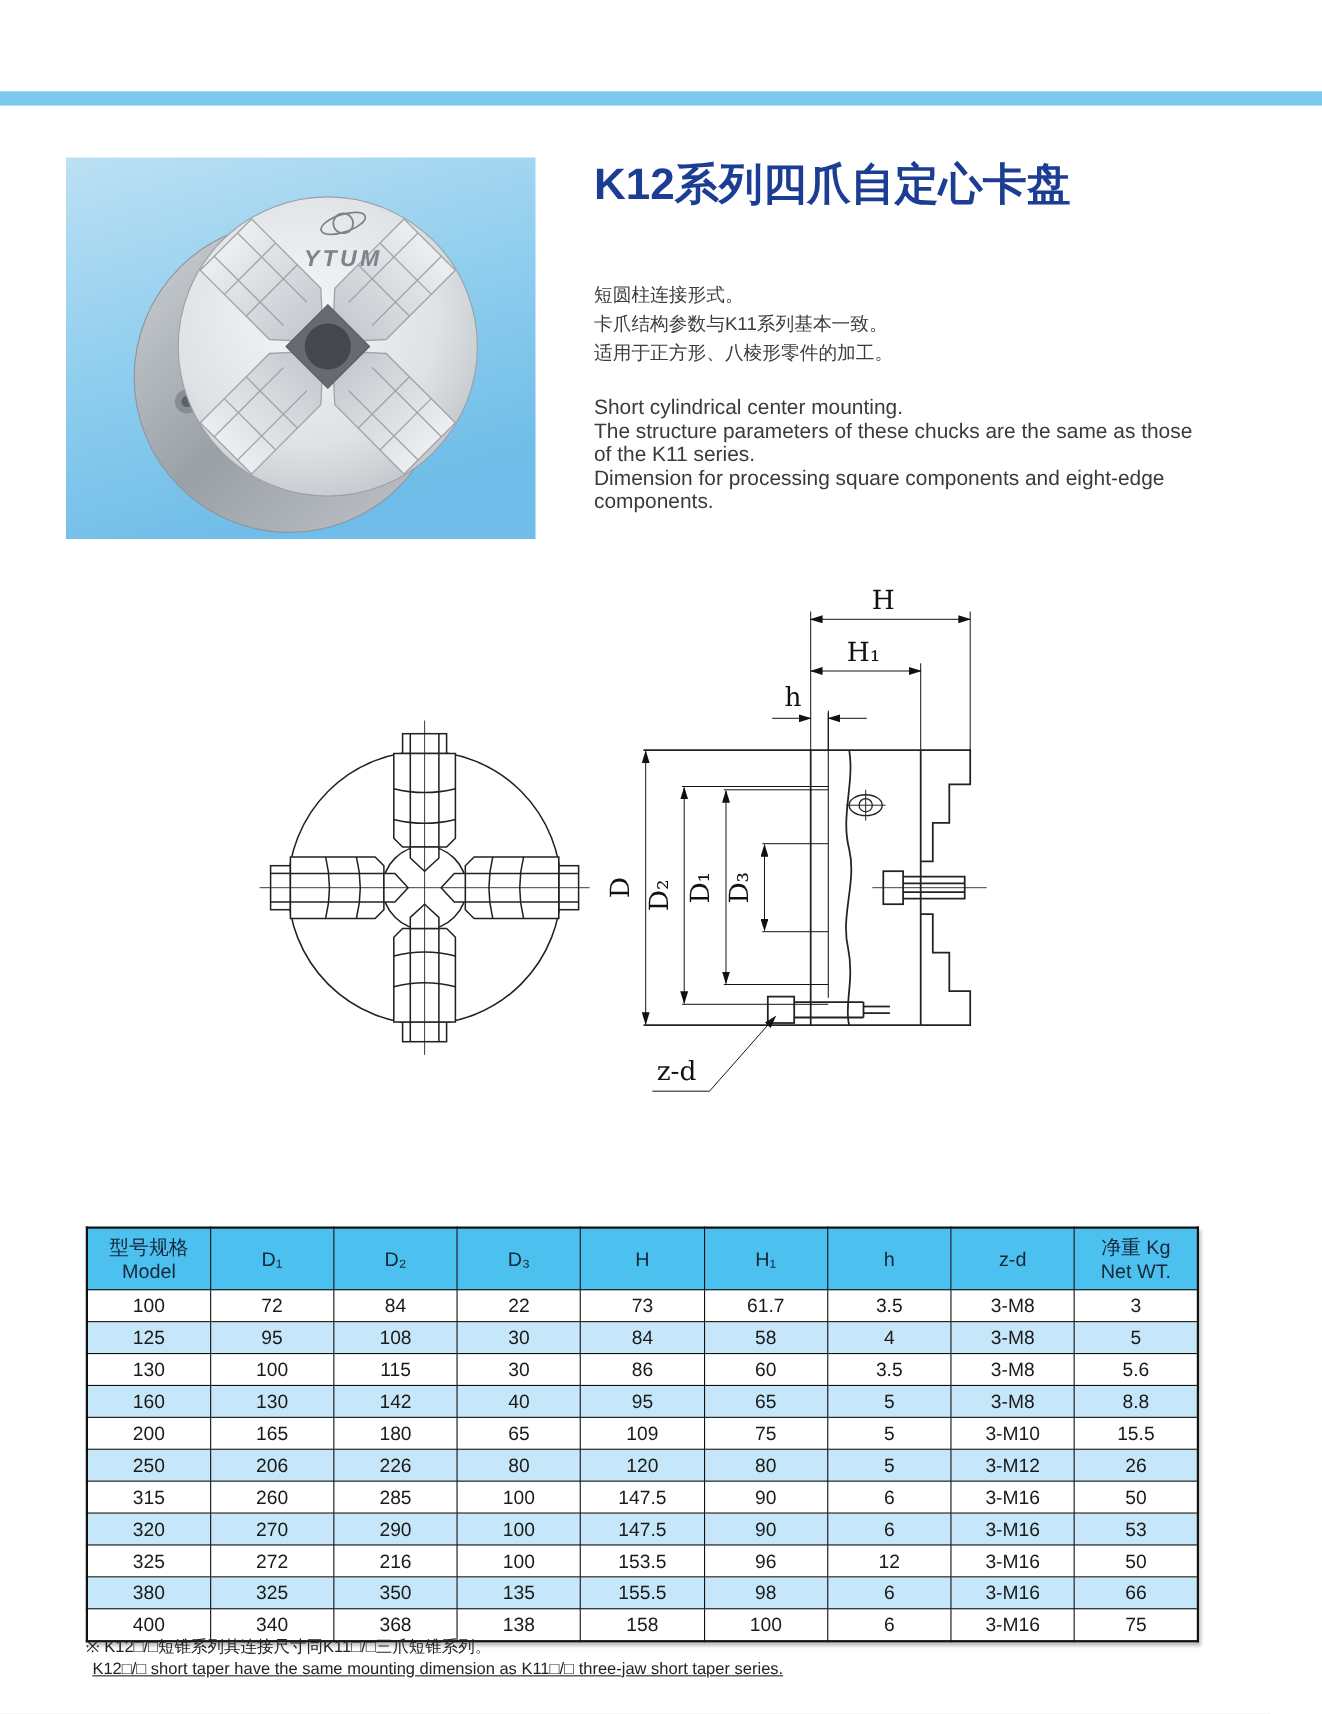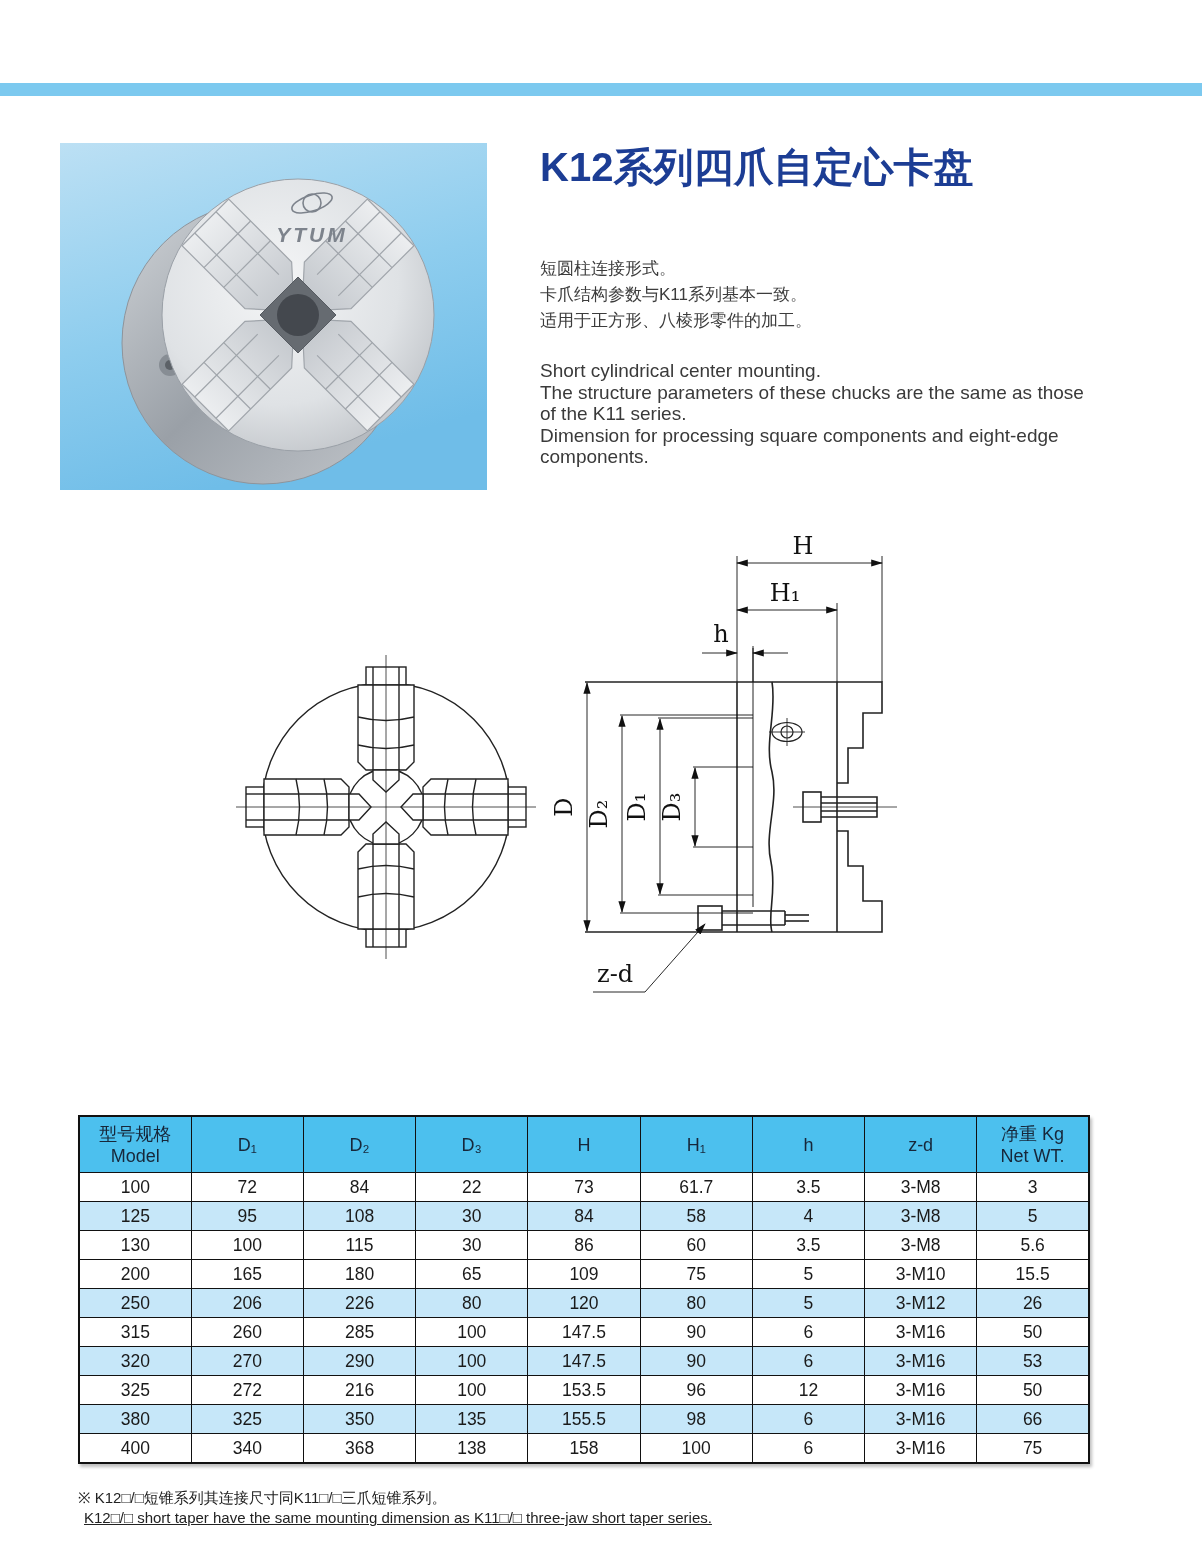--- a/index.html
+++ b/index.html
@@ -291,20 +291,31 @@
             <td>130</td>
             <td>100</td>
             <td>115</td>
             <td>30</td>
             <td>86</td>
             <td>60</td>
             <td>3.5</td>
             <td>3-M8</td>
             <td>5.6</td>
           </tr>
+          <tr class="alt">
+            <td>160</td>
+            <td>130</td>
+            <td>142</td>
+            <td>40</td>
+            <td>95</td>
+            <td>65</td>
+            <td>5</td>
+            <td>3-M8</td>
+            <td>8.8</td>
+          </tr>
           <tr>
             <td>200</td>
             <td>165</td>
             <td>180</td>
             <td>65</td>
             <td>109</td>
             <td>75</td>
             <td>5</td>
             <td>3-M10</td>
             <td>15.5</td>

